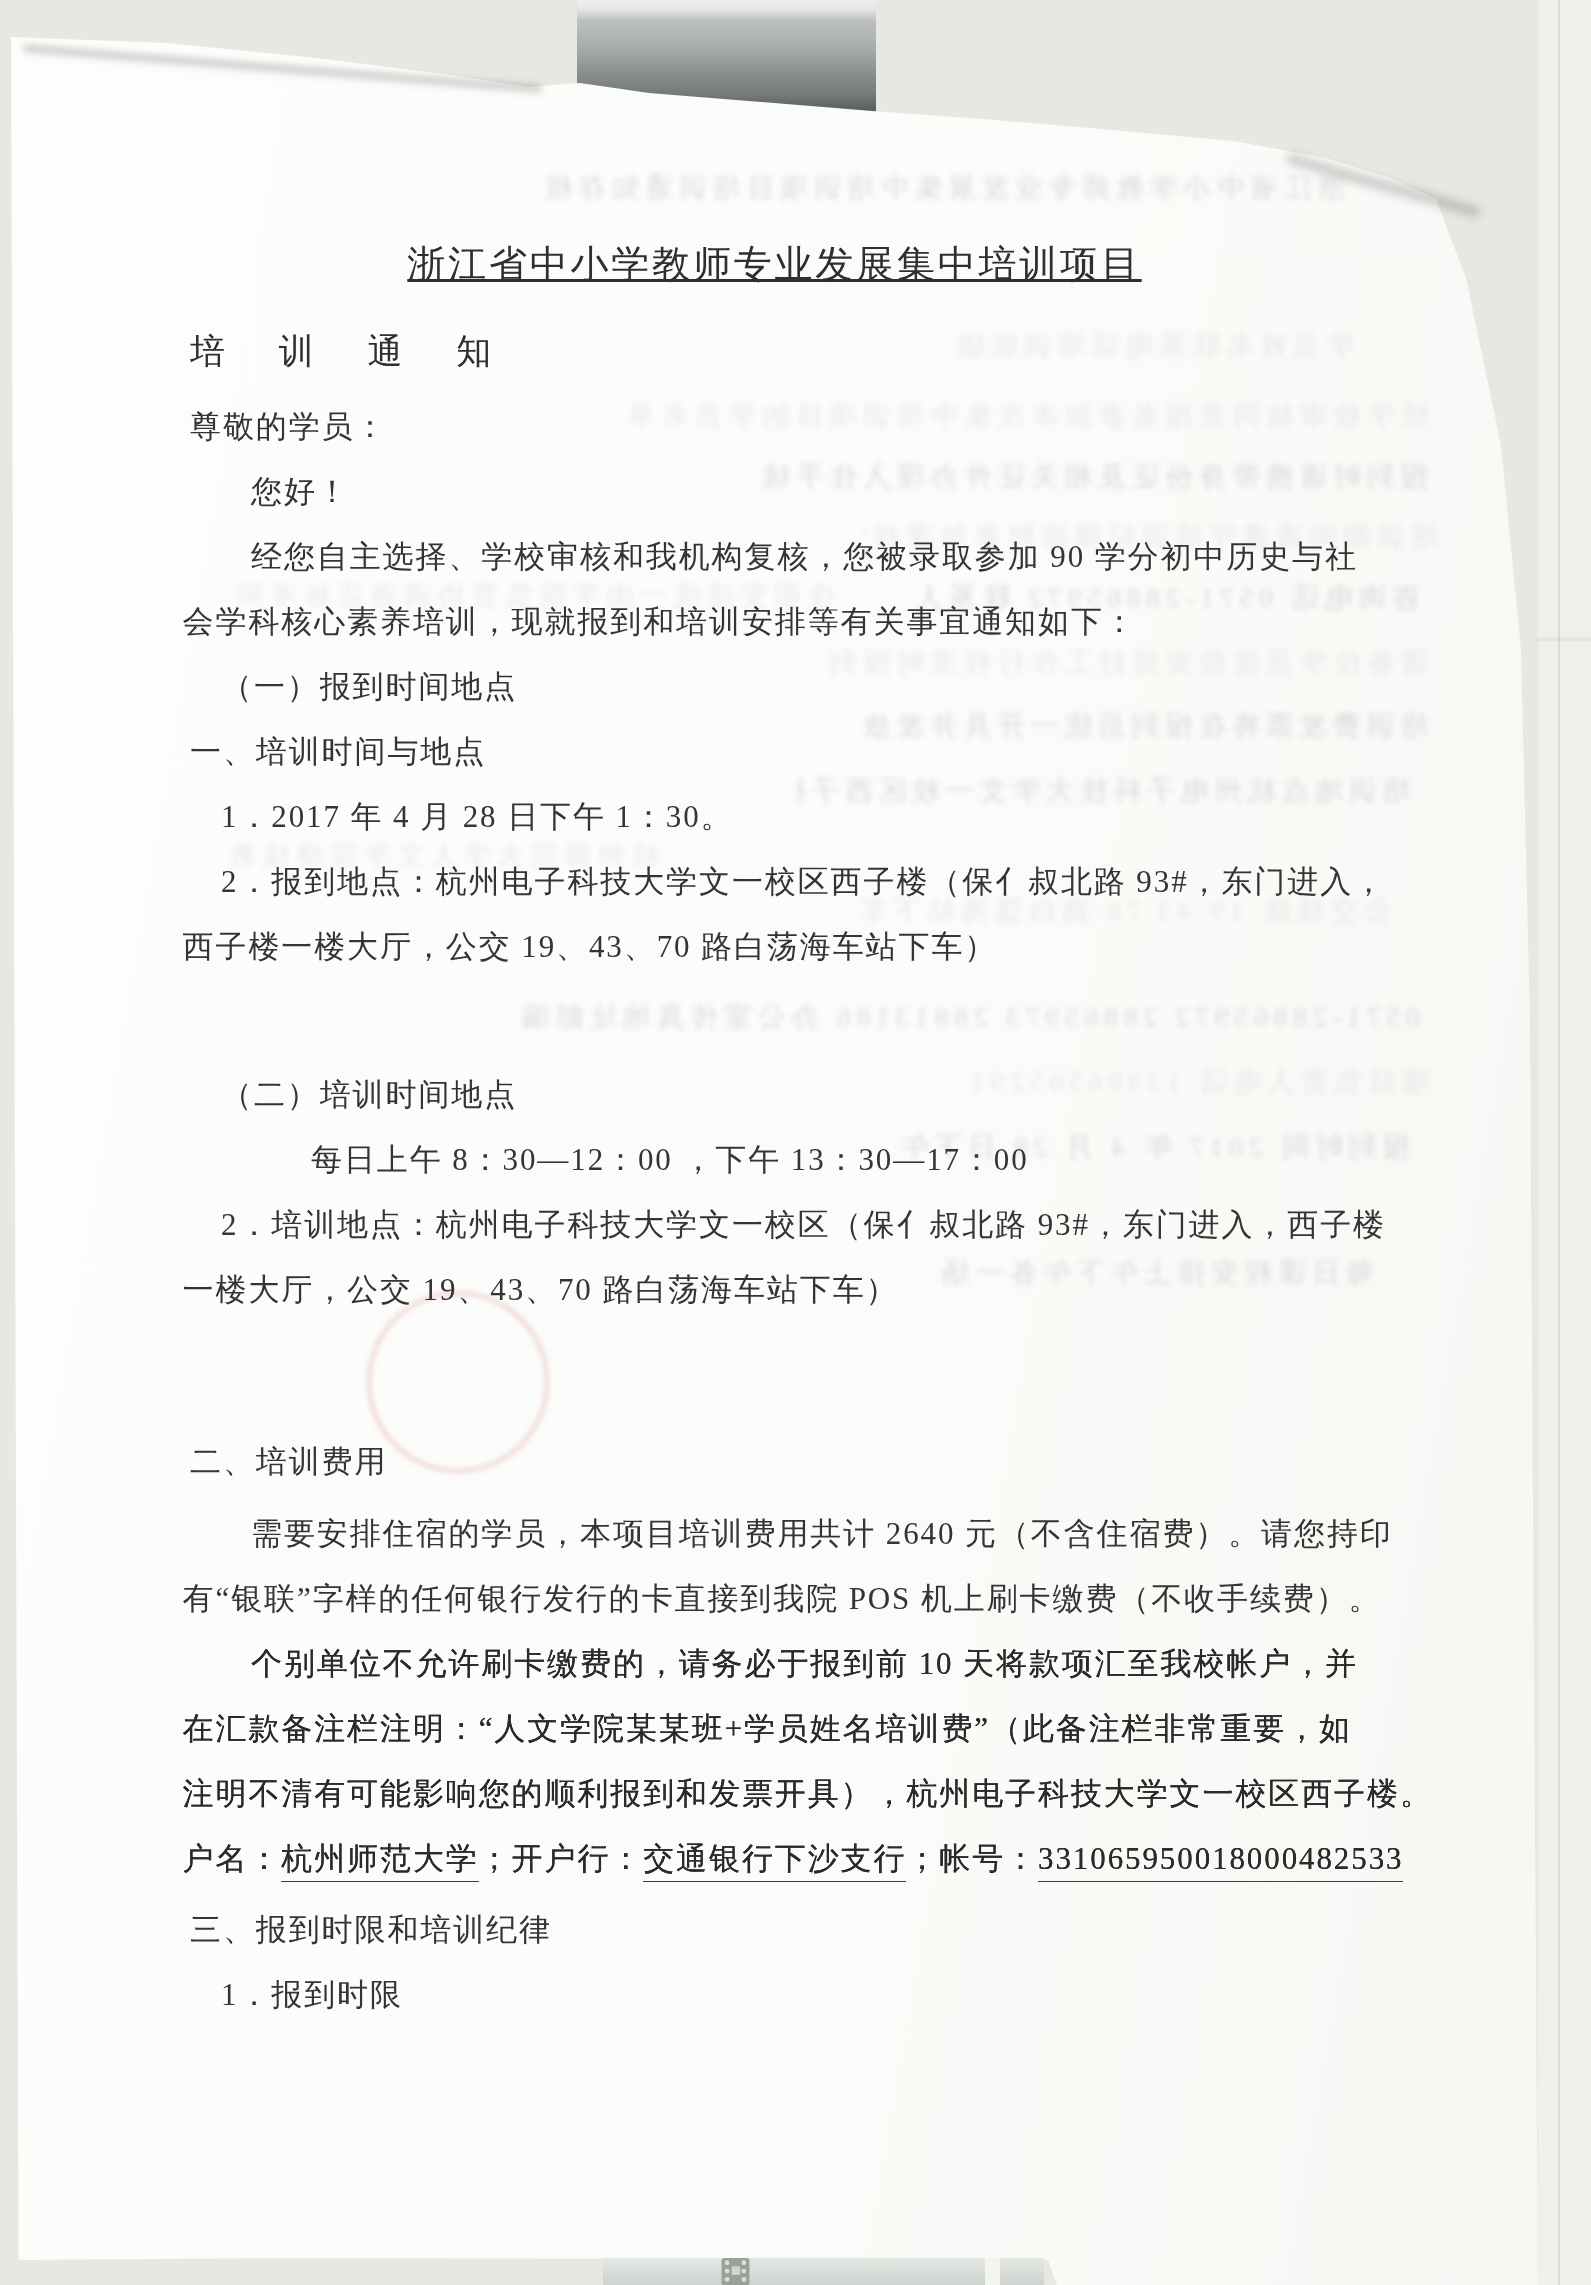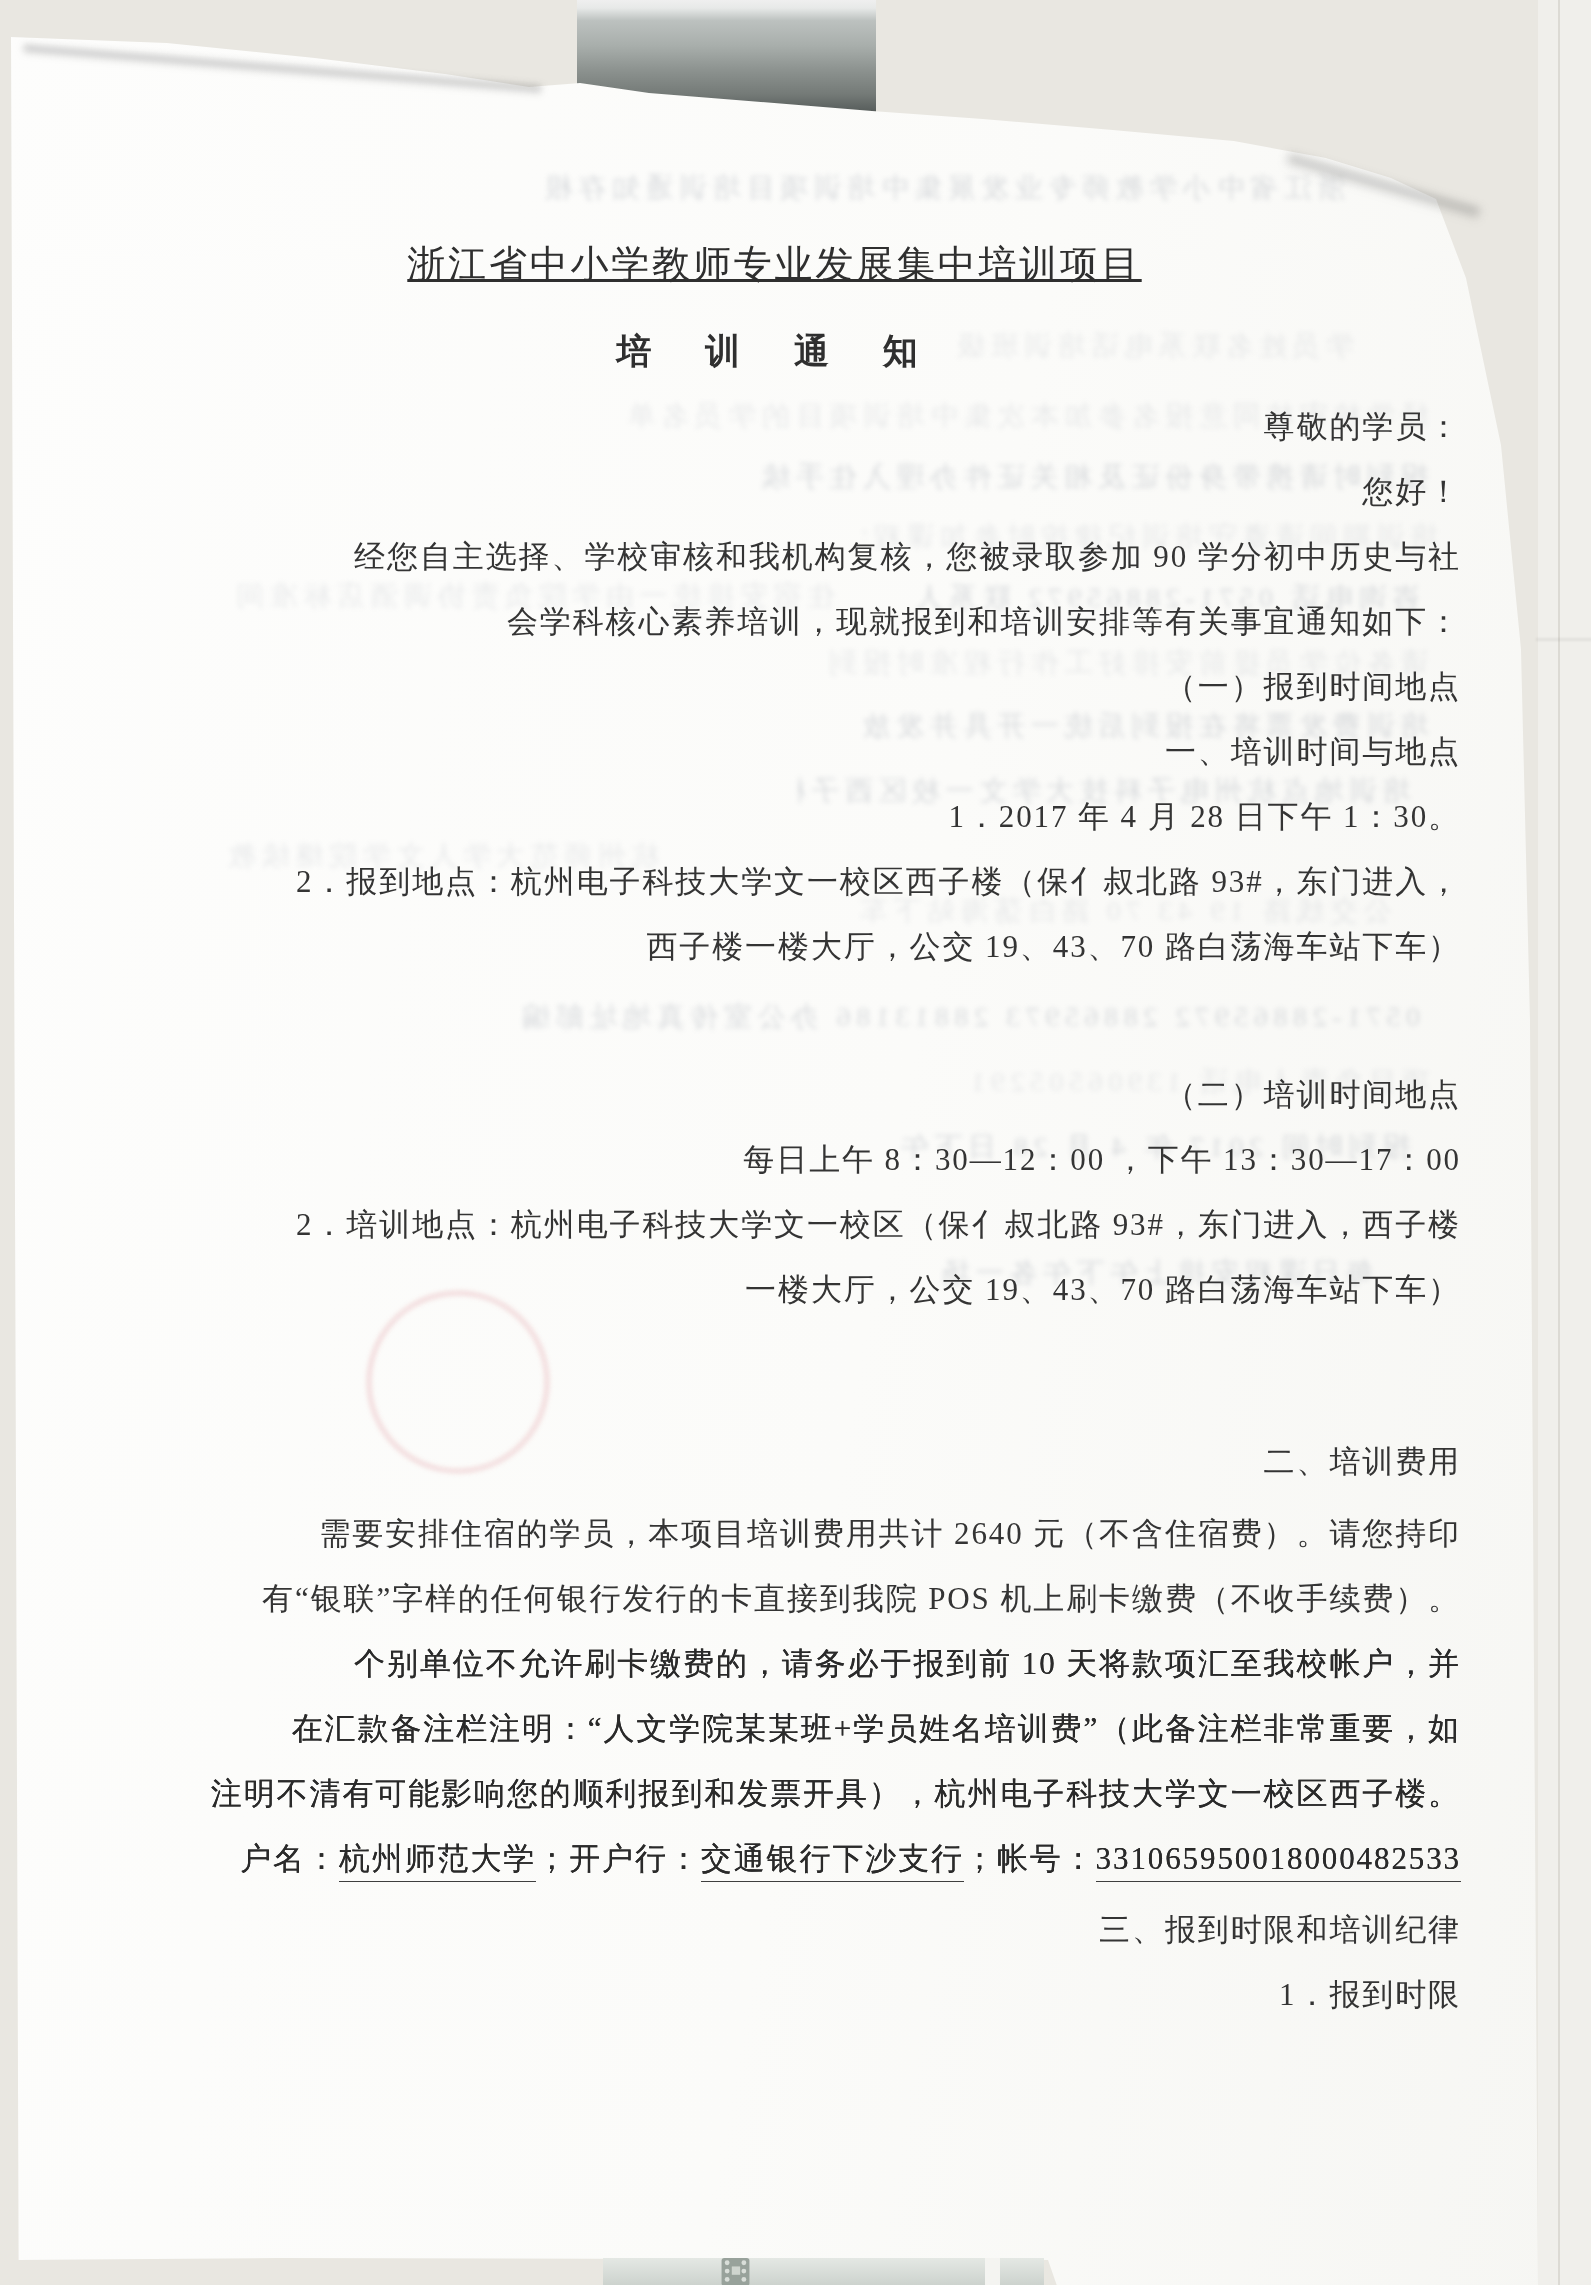--- a/index.html
+++ b/index.html
@@ -64,25 +64,25 @@
   .b12{left:223px;top:998px;width:1197px;}
   .b13{left:798px;top:1063px;width:631px;}
   .b14{left:798px;top:1128px;width:612px;}
   .b15{left:798px;top:1254px;width:575px;}
 
   
   .stamp{position:absolute;left:367px;top:1291px;width:174px;height:174px;border-radius:50%;
     border:4.6px solid rgba(208,92,100,0.25);filter:blur(2.8px);transform:rotate(-8deg);}
 
   
-  .doc{position:absolute;left:190px;top:394px;width:1271px;color:#343434;text-align:right;}
+  .doc{position:absolute;left:190px;top:394px;width:1271px;color:#343434;}
   .title{position:absolute;left:190px;top:239px;width:1169px;text-align:center;
     font-size:38px;letter-spacing:2.8px;color:#2f2f2f;white-space:nowrap;text-decoration:underline;}
-  .subtitle{position:absolute;left:190px;top:328px;width:1169px;text-align:center;
-    font-size:35px;letter-spacing:15px;word-spacing:15px;color:#2f2f2f;white-space:nowrap;font-weight:bold;}
+  .subtitle{position:absolute;left:190px;top:328px;width:1169px;
+    font-size:35px;letter-spacing:15px;word-spacing:15px;color:#2f2f2f;white-space:nowrap;}
   .l{position:relative;height:65px;line-height:65px;font-size:31px;letter-spacing:1.9px;white-space:nowrap;}
   .ind1{padding-left:31px;}
   .ind2{padding-left:61px;}
   .ind4{padding-left:121px;}
   .neg{margin-left:-7.4px;}
   .g-sub{margin-top:83px;}
   .g-item{margin-top:37px;}
   .g-sec2{margin-top:107px;}
   .g-p{margin-top:7.4px;}
   .g-sec3{margin-top:5.6px;}

